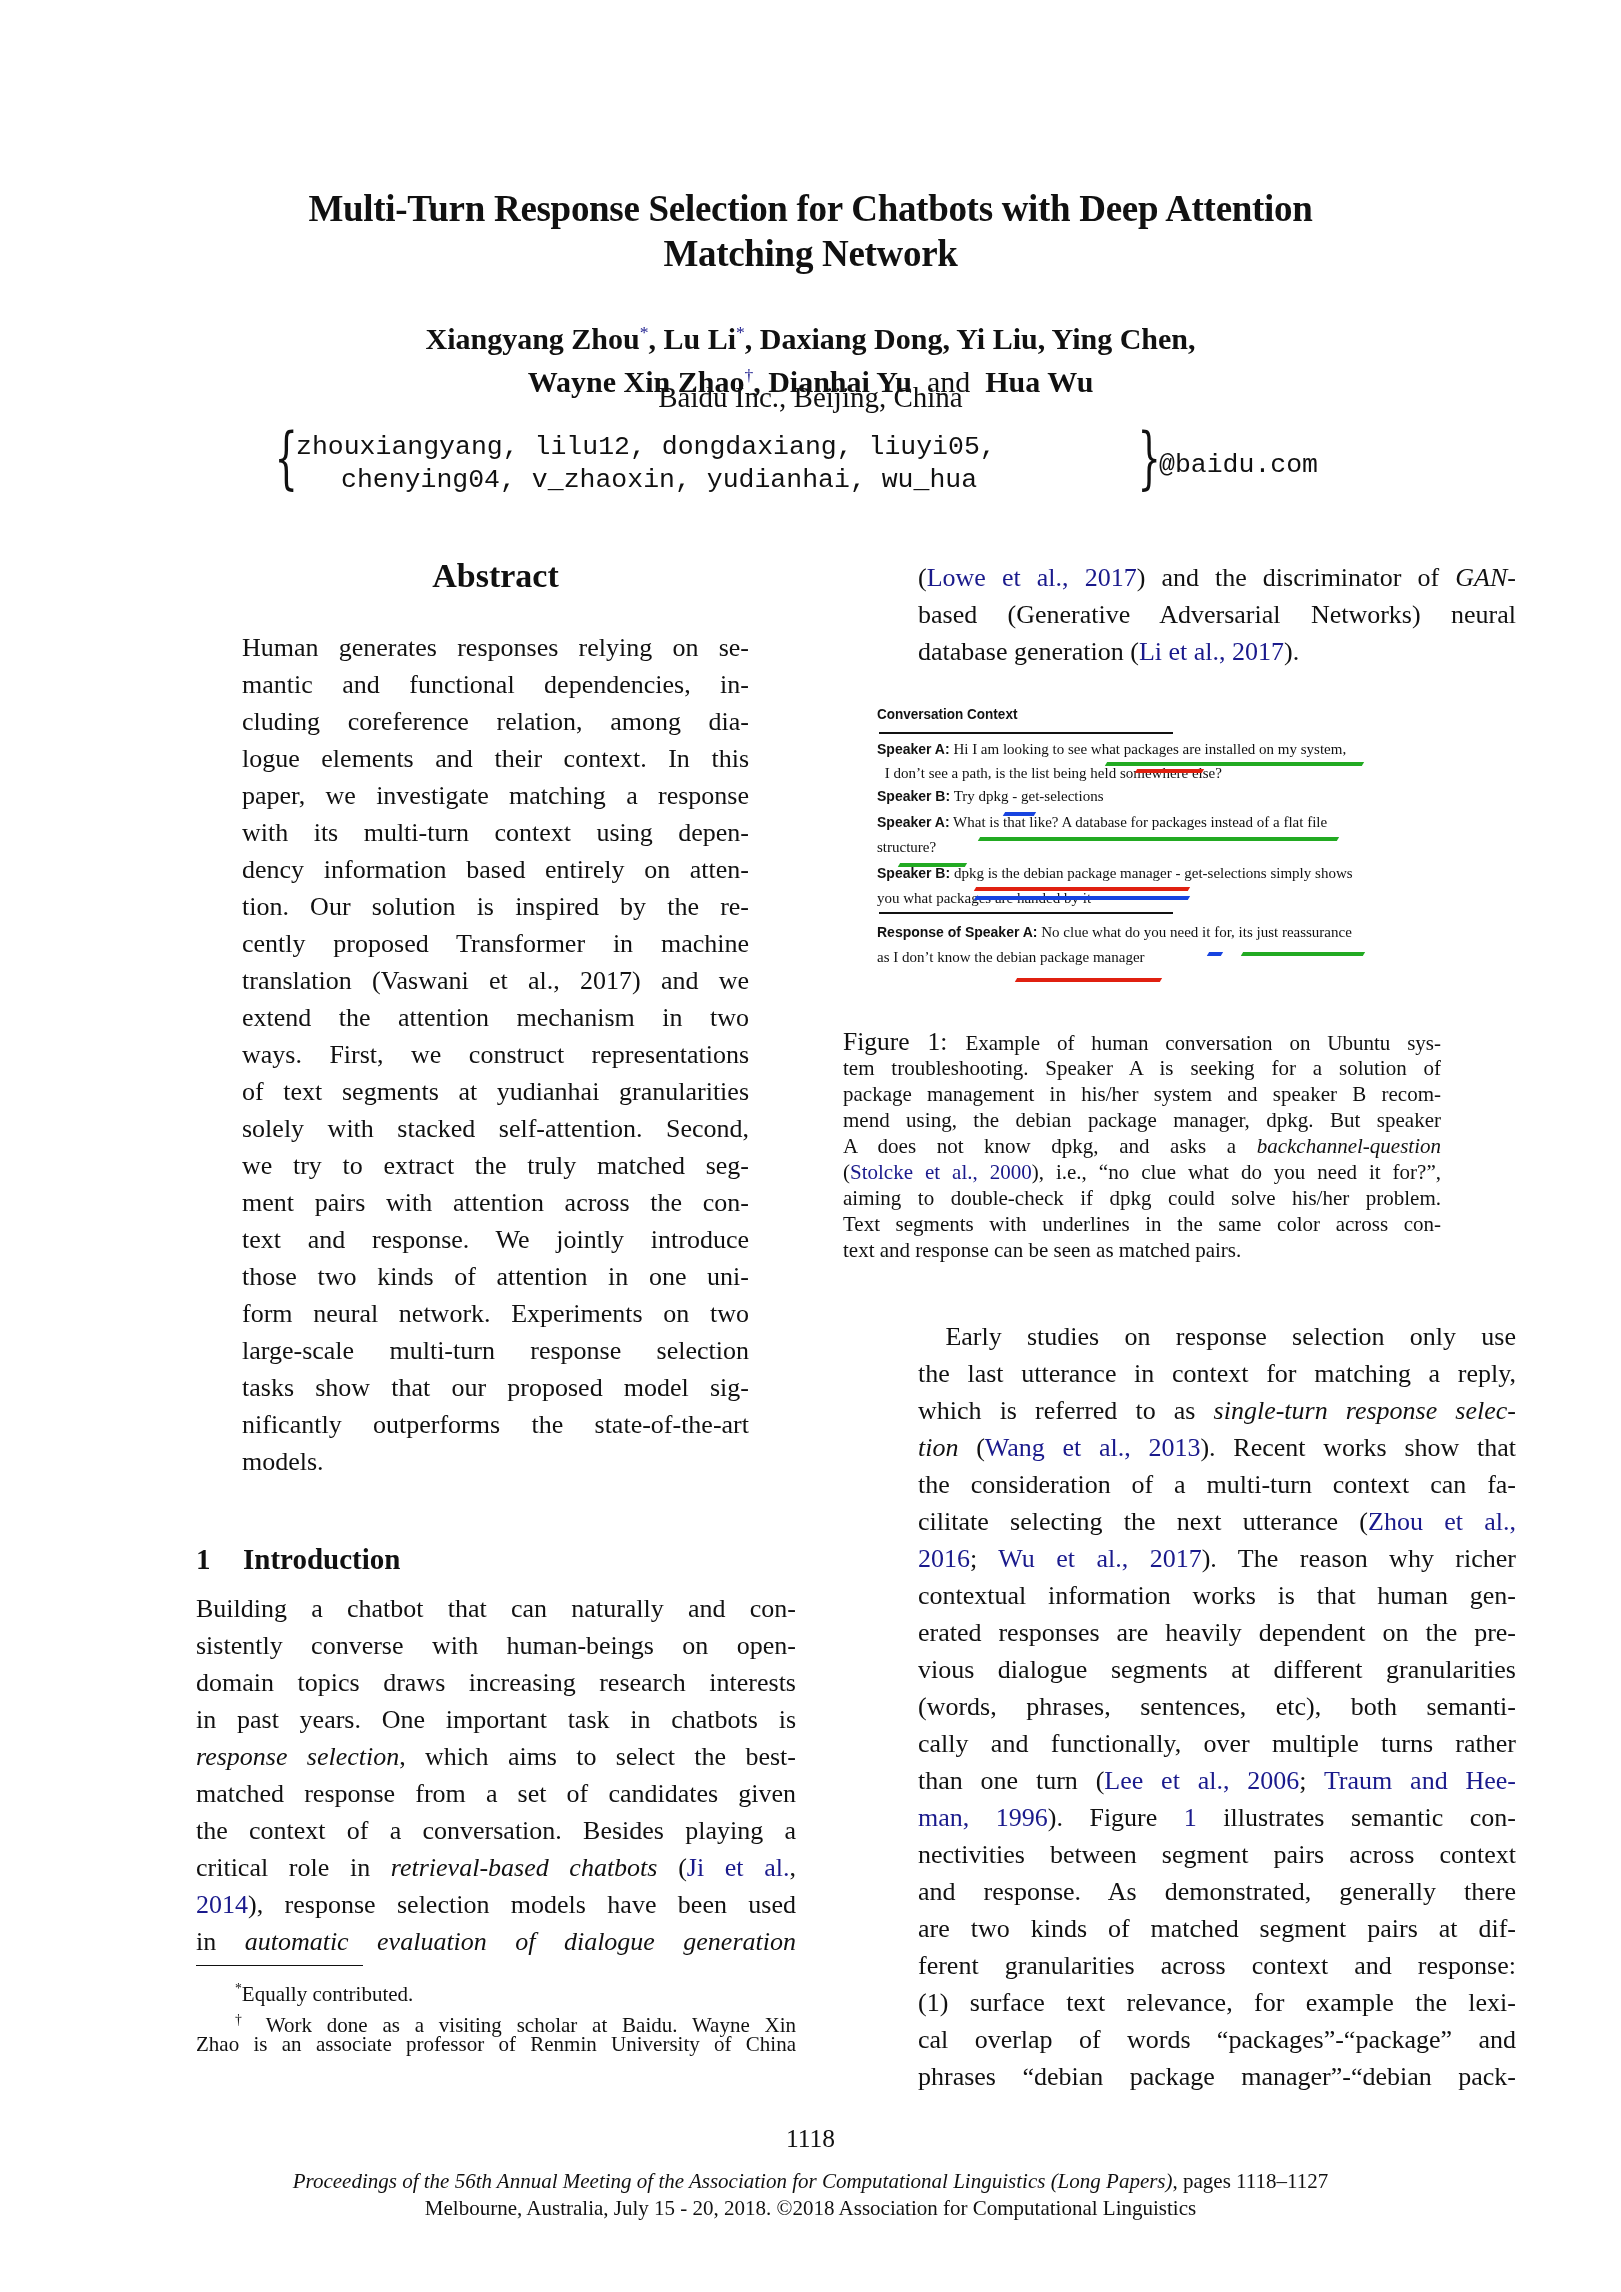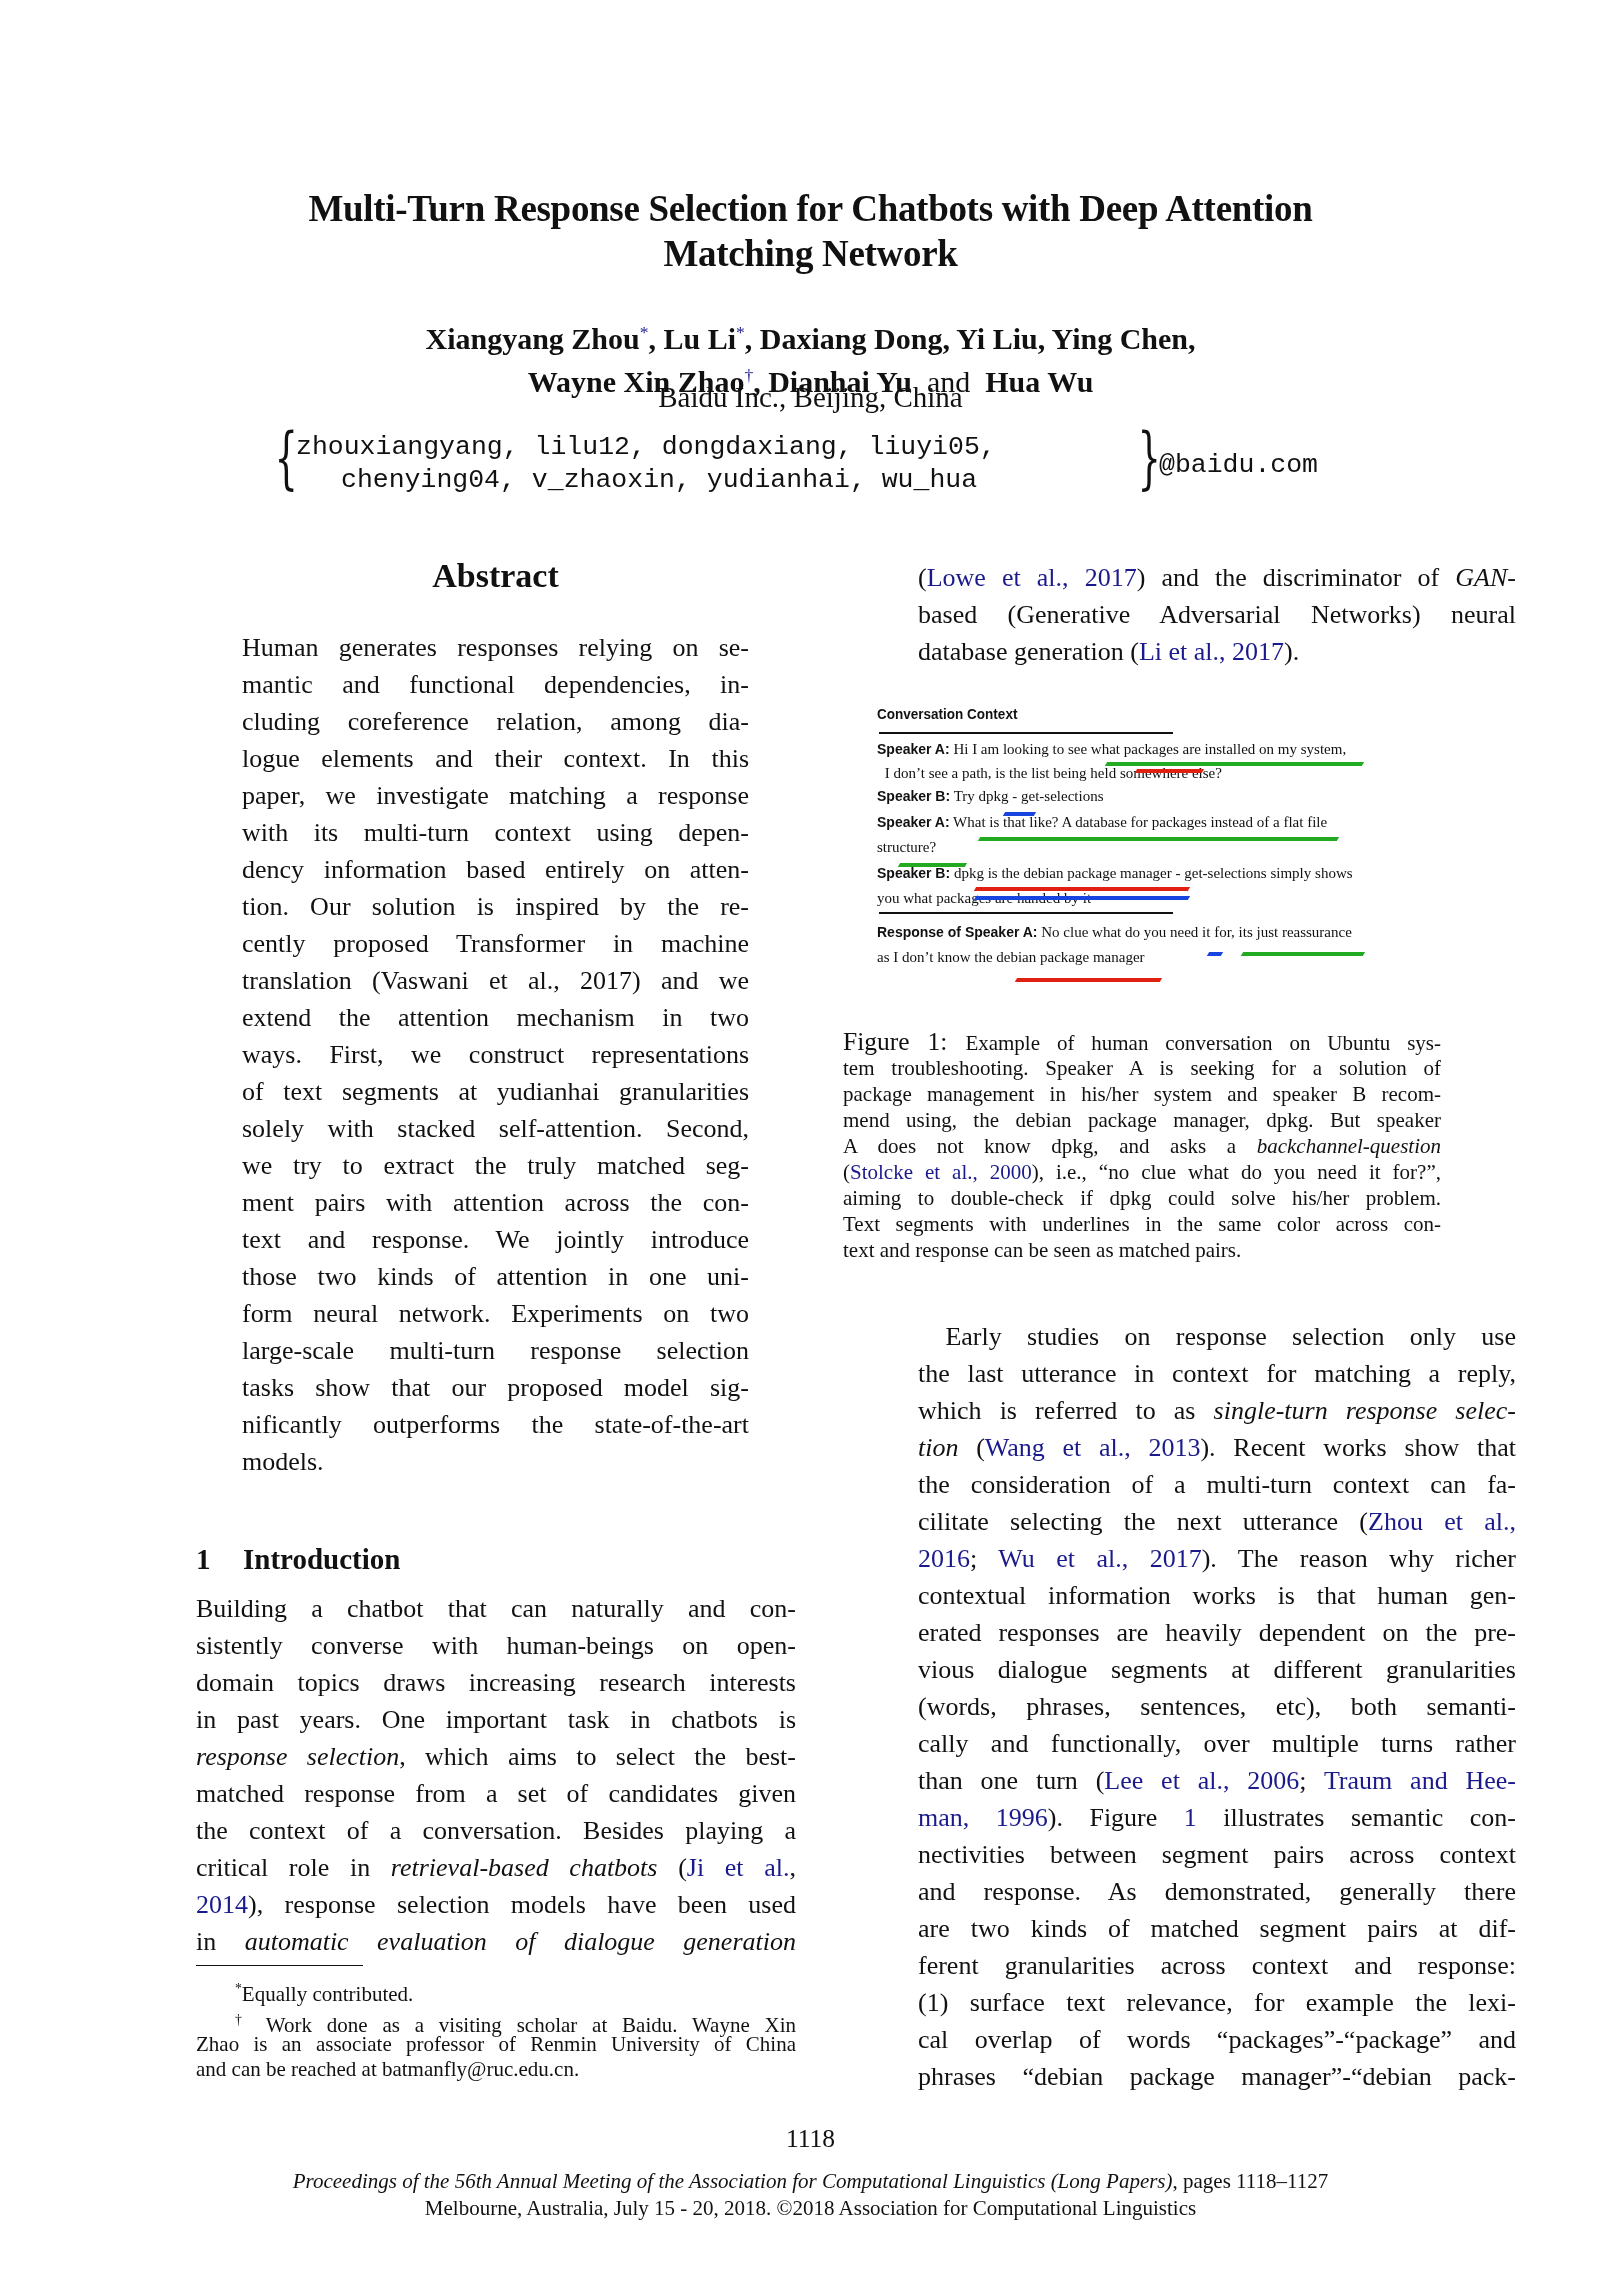--- a/index.html
+++ b/index.html
@@ -200,21 +200,20 @@
     <span class="jl"><span>(1) surface text relevance, for example the lexi-</span></span>
     <span class="jl"><span>cal overlap of words “packages”-“package” and</span></span>
     <span class="jl"><span>phrases “debian package manager”-“debian pack-</span></span>
   </div>
 
 <div class="fn-rule"></div>
 <div class="footnotes">
   <div style="padding-left:39px;"><sup>*</sup><span>Equally contributed.</span></div>
   <span class="jl indent" style="padding-left:39px;"><sup>†</sup> <span>Work done as a visiting scholar at Baidu. Wayne Xin</span></span>
   <span class="jl">Zhao is an associate professor of Renmin University of China</span>
-  <span class="jl last">and can be reached at batmanfly@ruc.edu.cn.</span>
 </div>
 
 <div class="pagenum">1118</div>
 <div class="proc">
   <div><span class="it">Proceedings of the 56th Annual Meeting of the Association for Computational Linguistics (Long Papers)</span><span>, pages 1118–1127</span></div>
   <div>Melbourne, Australia, July 15 - 20, 2018. ©2018 Association for Computational Linguistics</div>
 </div>
 
 
 </body></html>

